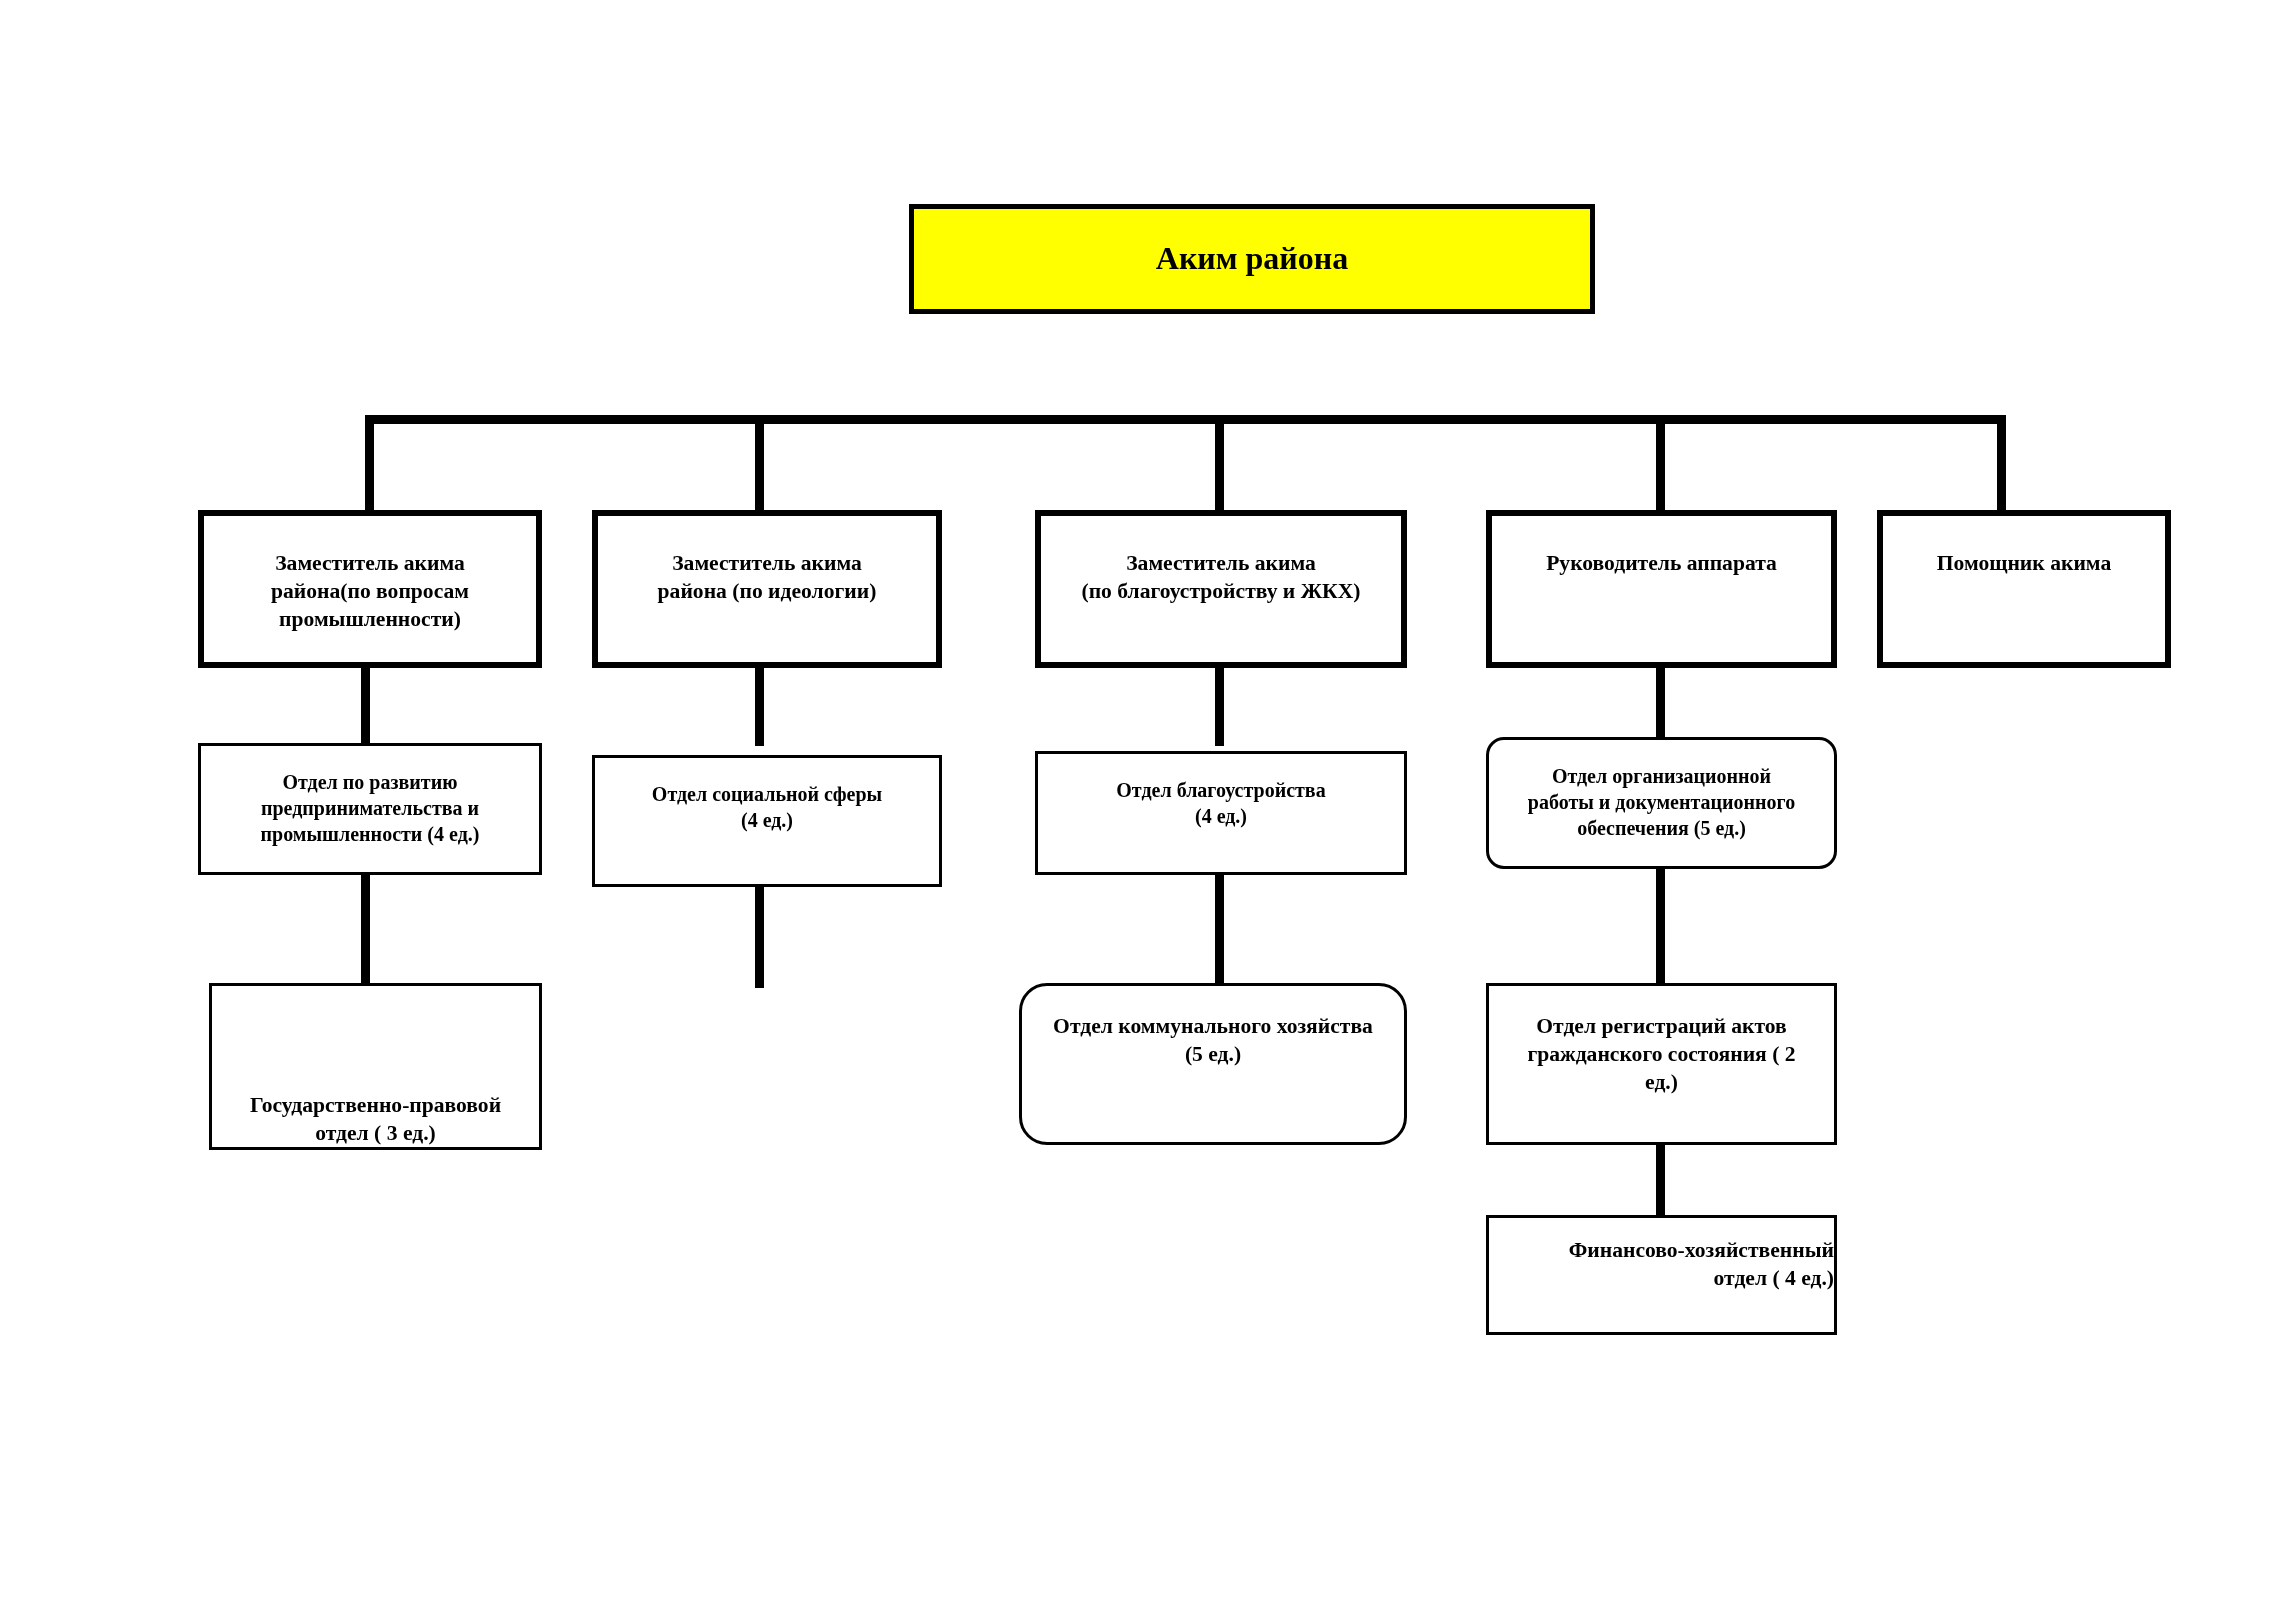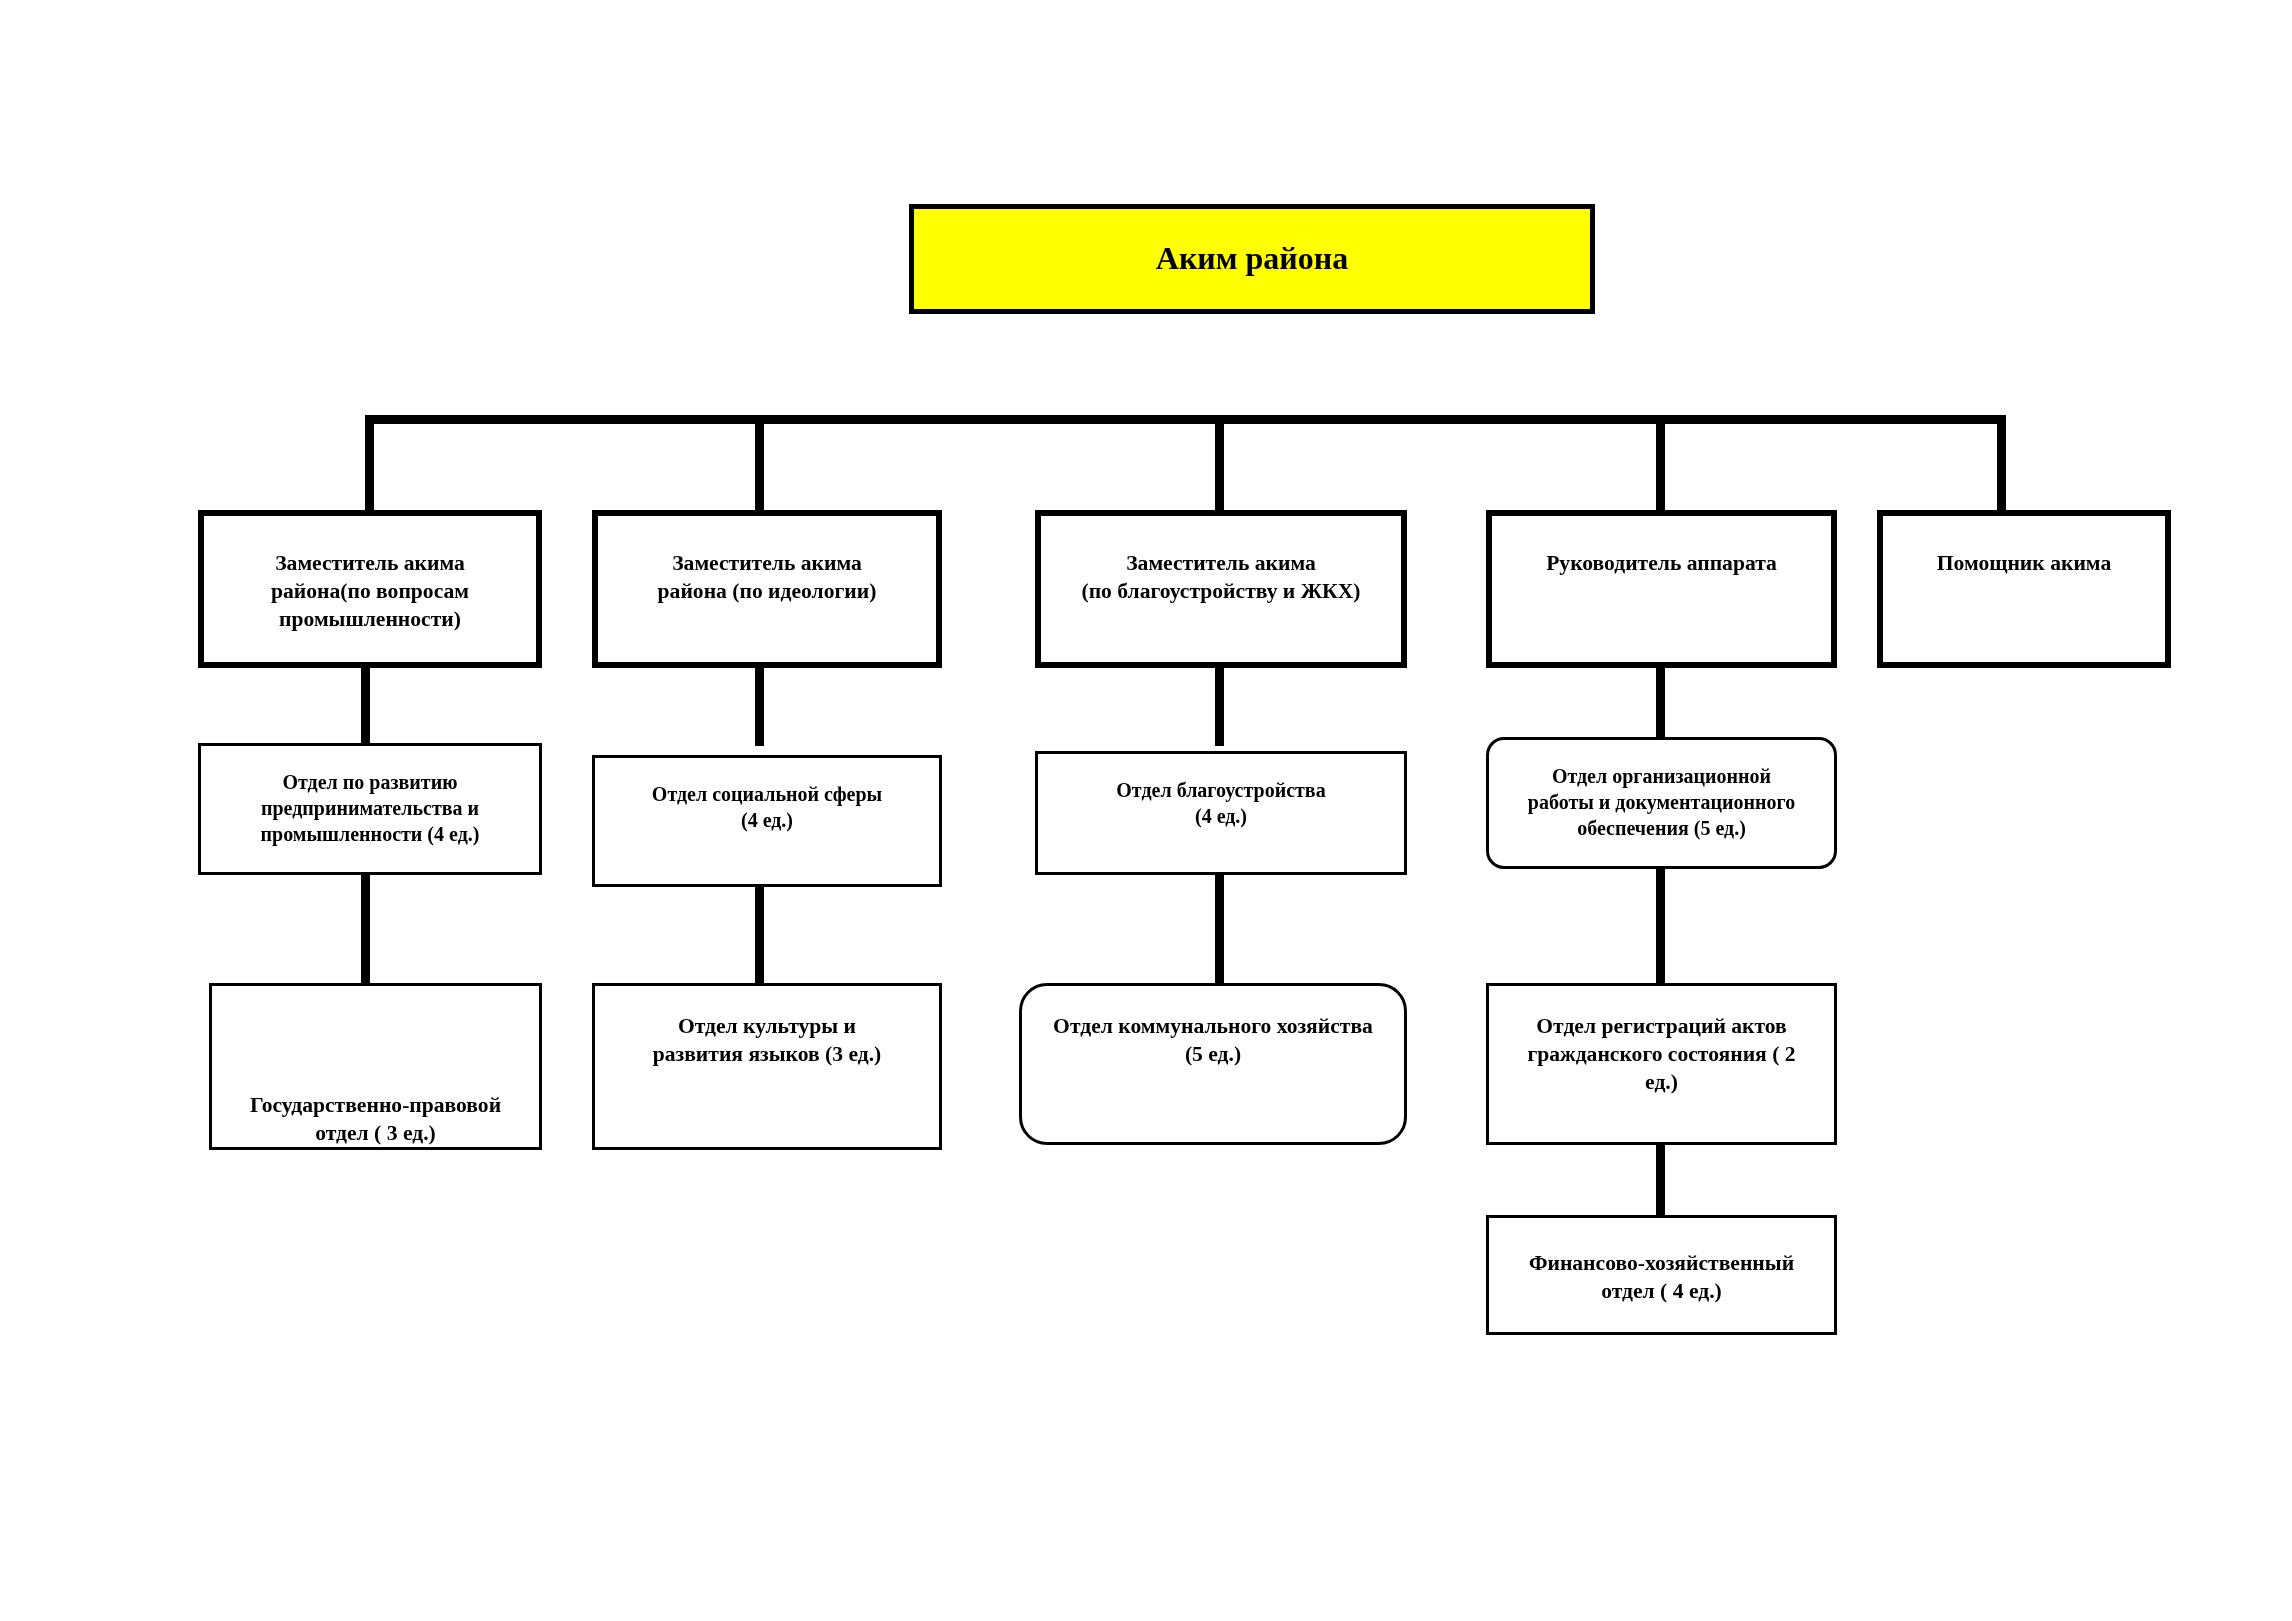--- a/index.html
+++ b/index.html
@@ -55,21 +55,22 @@
     padding-top: 23px;
   }
   .node.level3 {
     border: 3.9px solid #000000;
     font-size: 21.6px;
     padding-top: 25.5px;
   }
   .node.level4 {
     border: 3.9px solid #000000;
     font-size: 21.6px;
-    padding-top: 31px;
+    padding-top: 18px;
+    text-align: right;
   }
 
   
   .connector {
     position: absolute;
     background: #000000;
     z-index: 1;
   }
   .connector.h {
     height: 8.8px;
@@ -149,24 +150,20 @@
   <div class="connector v" style="left:361px; top:870px; height:118px;"></div>
   <div class="connector v" style="left:755px; top:870px; height:118px;"></div>
   <div class="connector v" style="left:1215px; top:870px; height:118px;"></div>
   <div class="connector v" style="left:1656px; top:864px; height:123px;"></div>
 
   <div class="node level3" style="left:209px; top:983px; width:333px; height:167px;align-items:flex-end;">
     <span class="node-label">Государственно-правовой
 отдел ( 3 ед.)</span>
   </div>
 
-  <div class="node level3" style="left:592px; top:983px; width:350px; height:167px;">
-    <span class="node-label">Отдел культуры и
-развития языков (3 ед.)</span>
-  </div>
 
   <div class="node level3" style="left:1019px; top:983px; width:388px; height:162px;border-radius:28px;">
     <span class="node-label">Отдел коммунального хозяйства
 (5 ед.)</span>
   </div>
 
   <div class="node level3" style="left:1486px; top:983px; width:351px; height:162px;">
     <span class="node-label">Отдел регистраций актов
 гражданского состояния ( 2
 ед.)</span>

